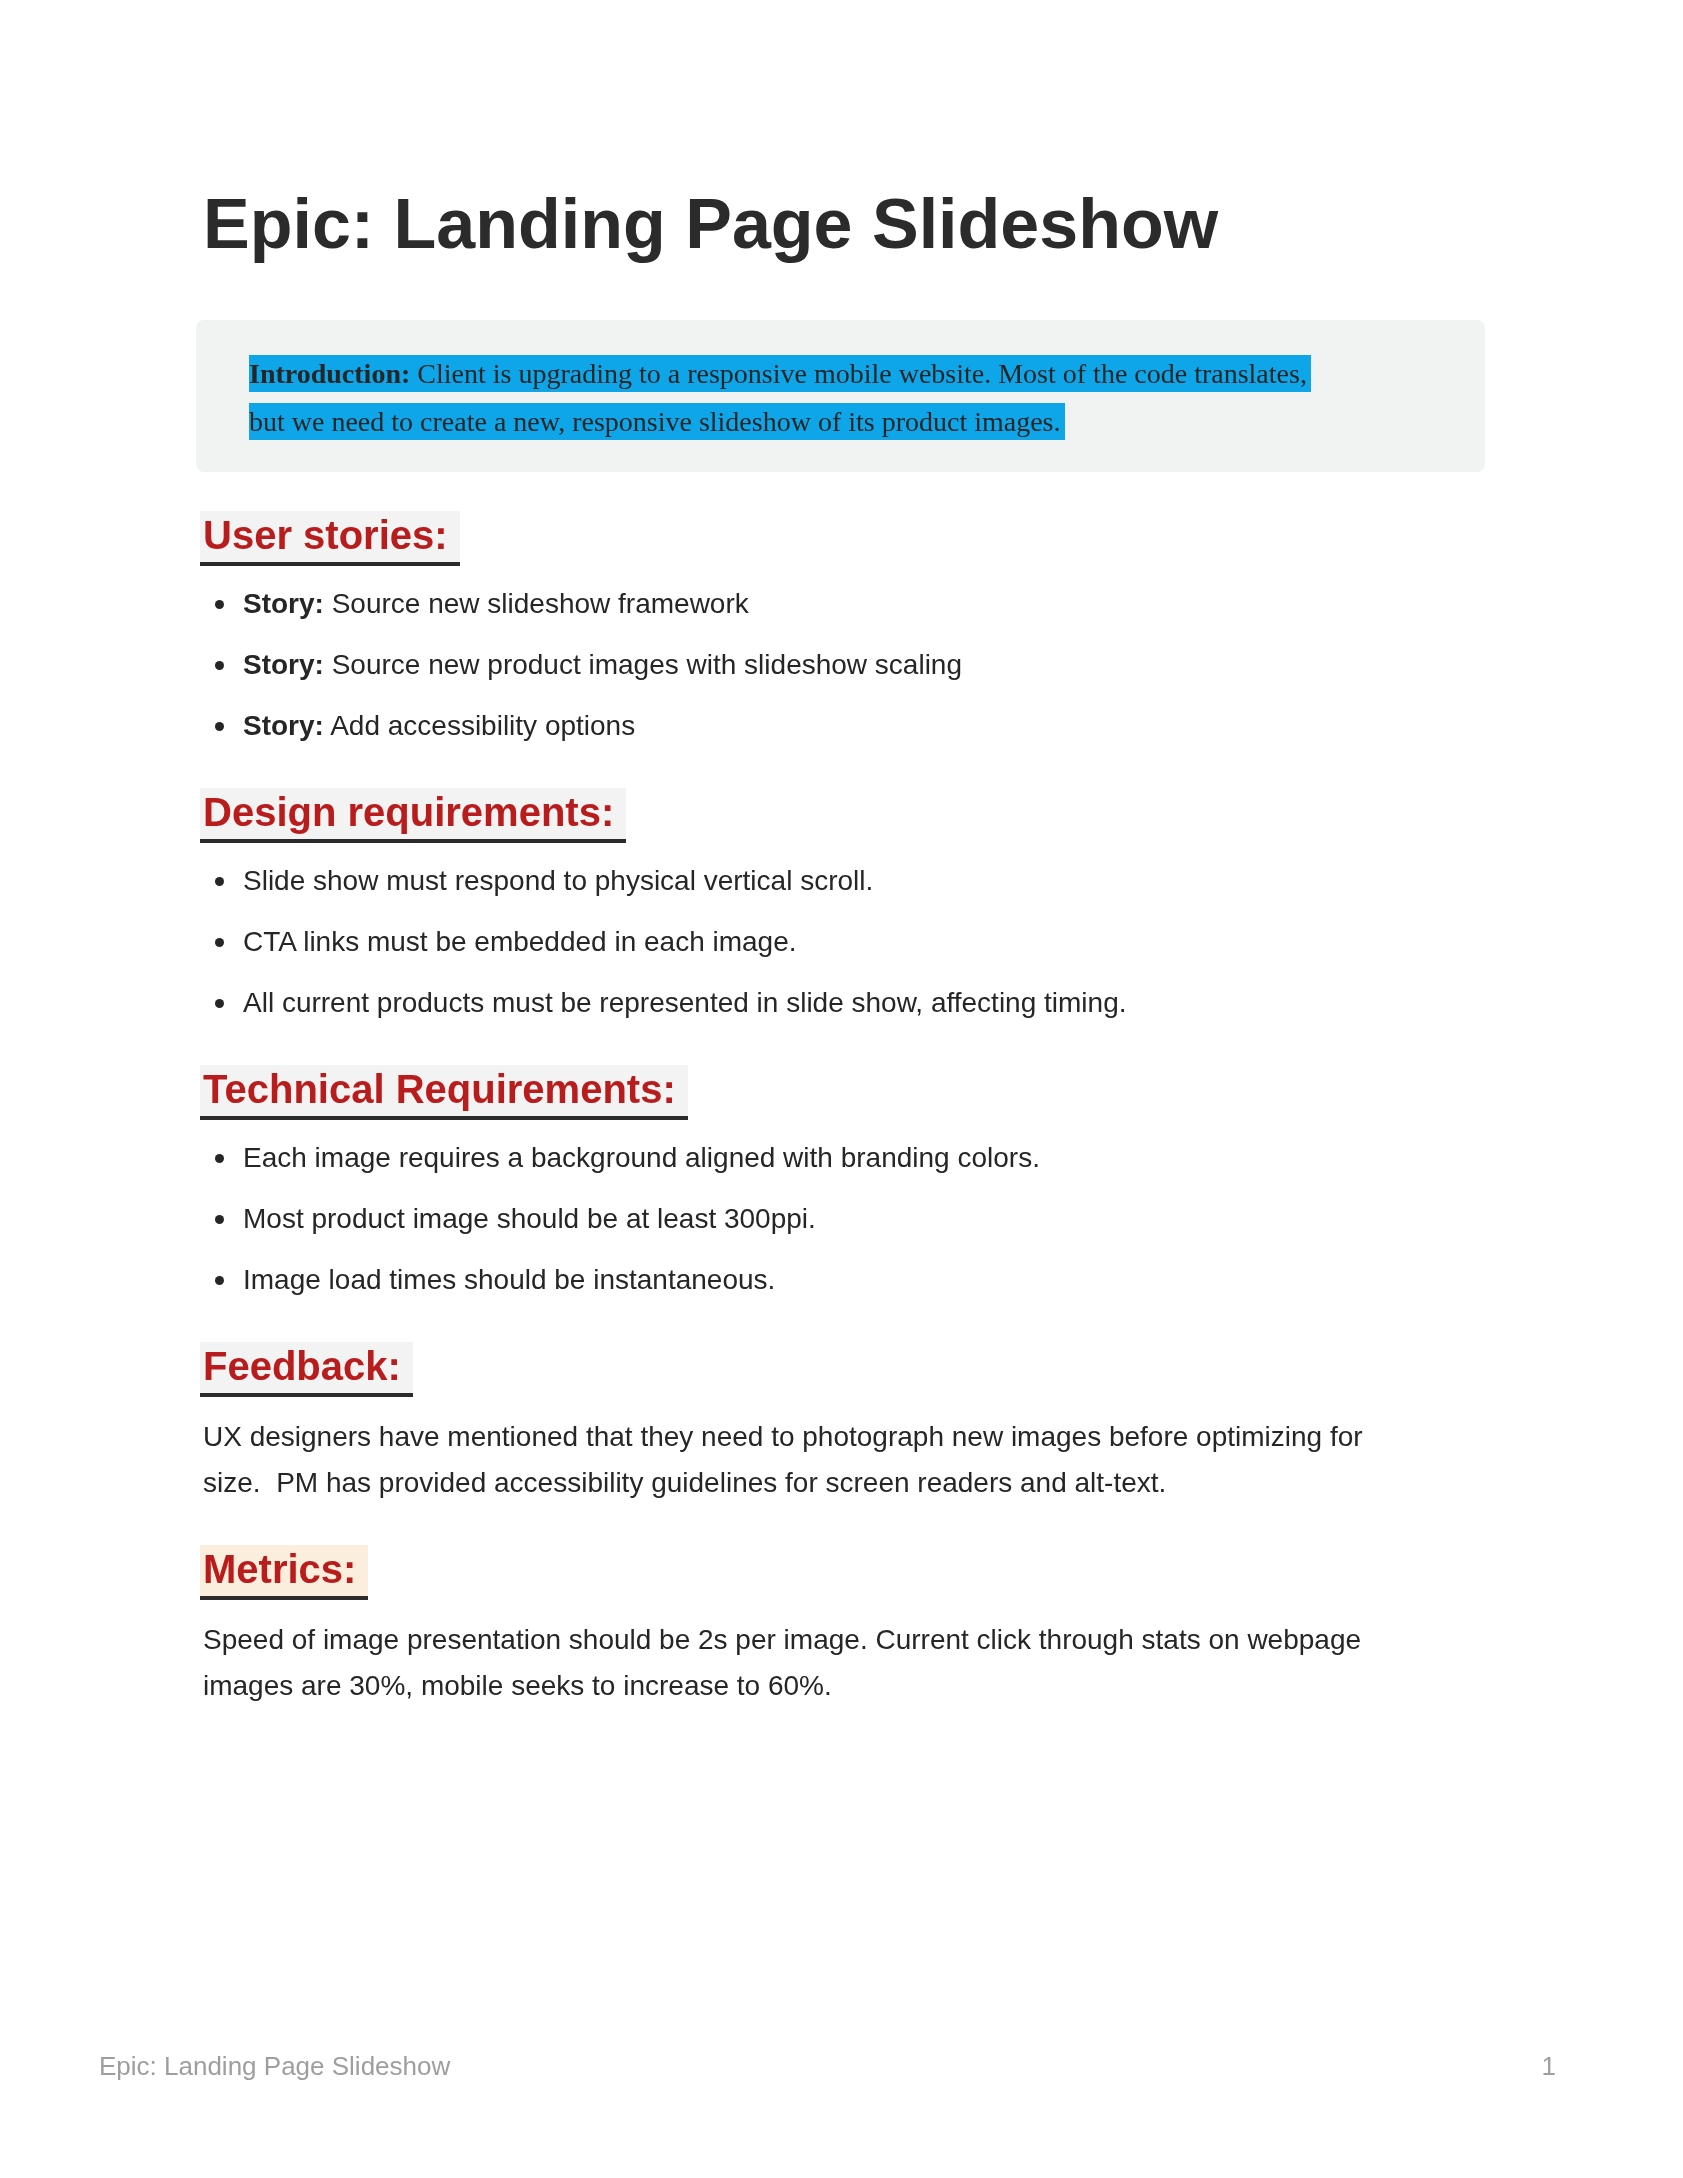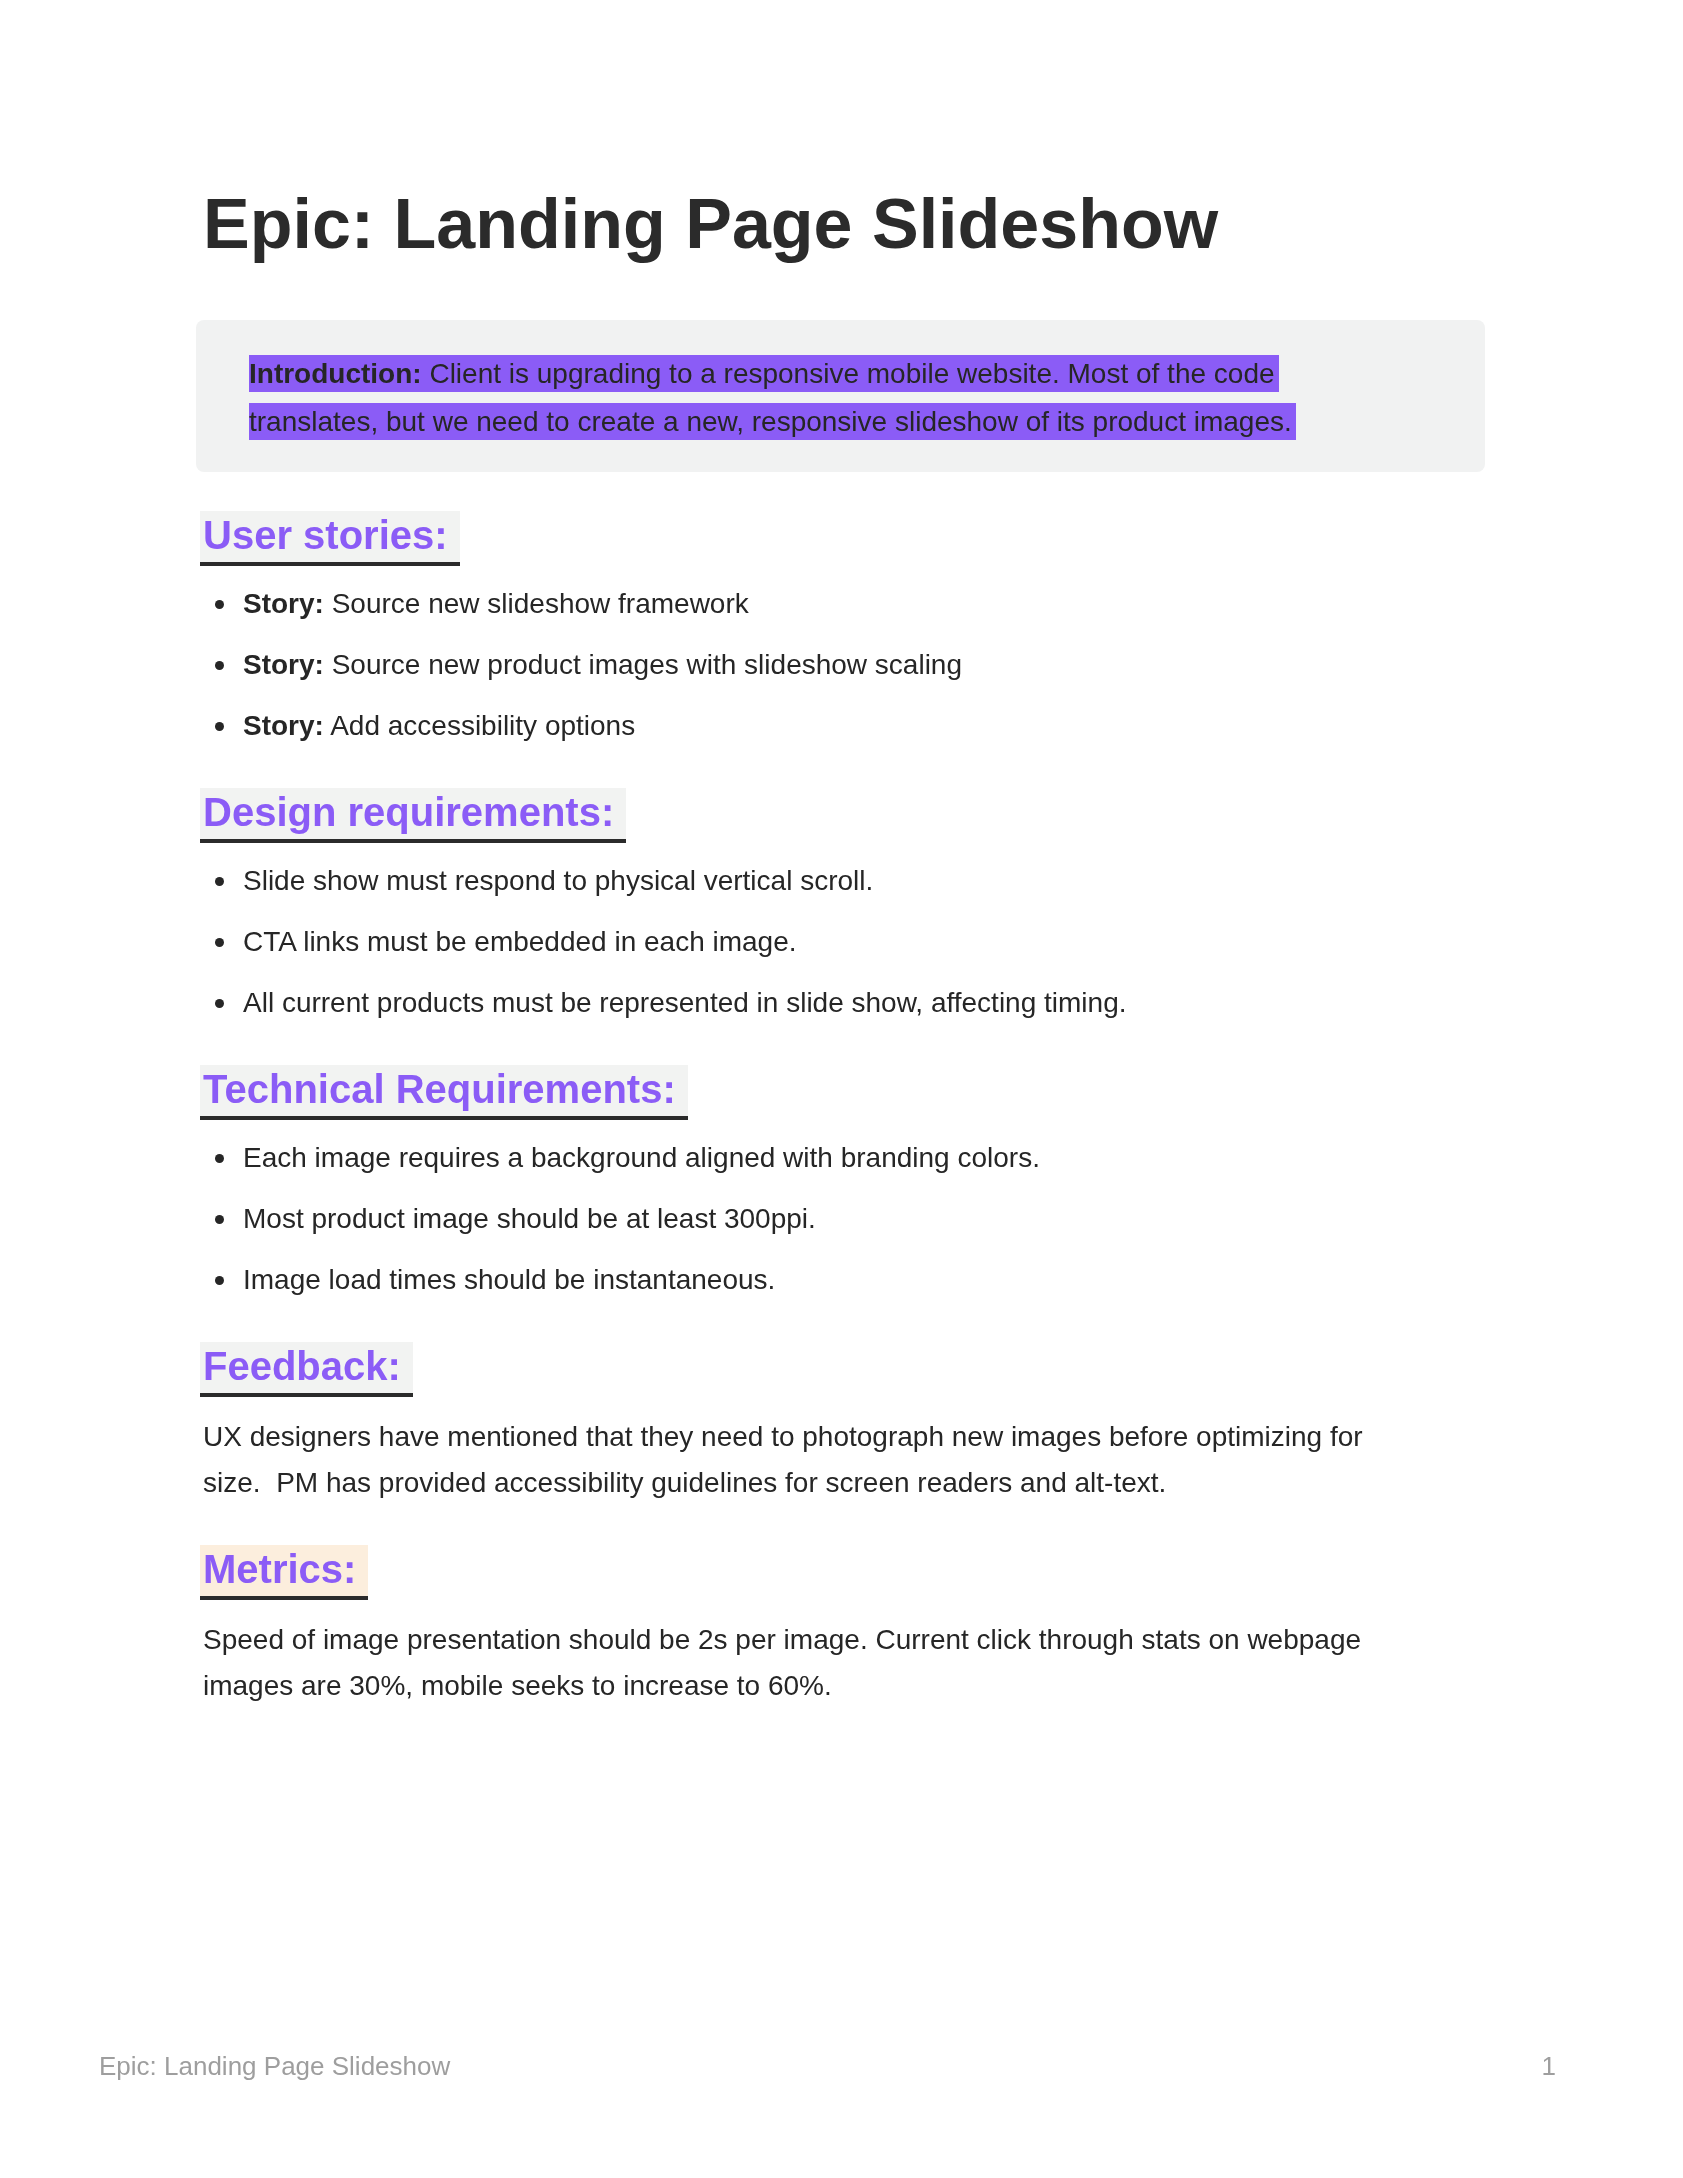--- a/index.html
+++ b/index.html
@@ -35,33 +35,34 @@
     margin-left: -7px;
     width: 1289px;
     box-sizing: border-box;
     background: #f1f2f2;
     border-radius: 8px;
     padding: 30px 156px 26px 53px;
     font-size: 28px;
     line-height: 48px;
   }
   .callout .hl-text {
-    background: #8b5cf6;
+    background: #0ea5e9;
     padding: 3px 4px 3px 0;
     -webkit-box-decoration-break: clone;
     box-decoration-break: clone;
+    font-family: Liberation Serif, serif;
   }
   .lead-bold { font-weight: bold; }
   .section { margin-top: 38px; }
   .section-heading {
     margin: 0;
     font-size: 40px;
     font-weight: bold;
     line-height: 51px;
-    color: #8b5cf6;
+    color: #b91c1c;
   }
   .section-heading .h-mark {
     padding: 2px 12px 5px 3px;
     margin-left: -3px;
     border-bottom: 4px solid #2b2b2b;
   }
   .hl-gray  { background: #f2f3f2; }
   .hl-peach { background: #fceedd; }
   ul.bullets {
     list-style: none;

